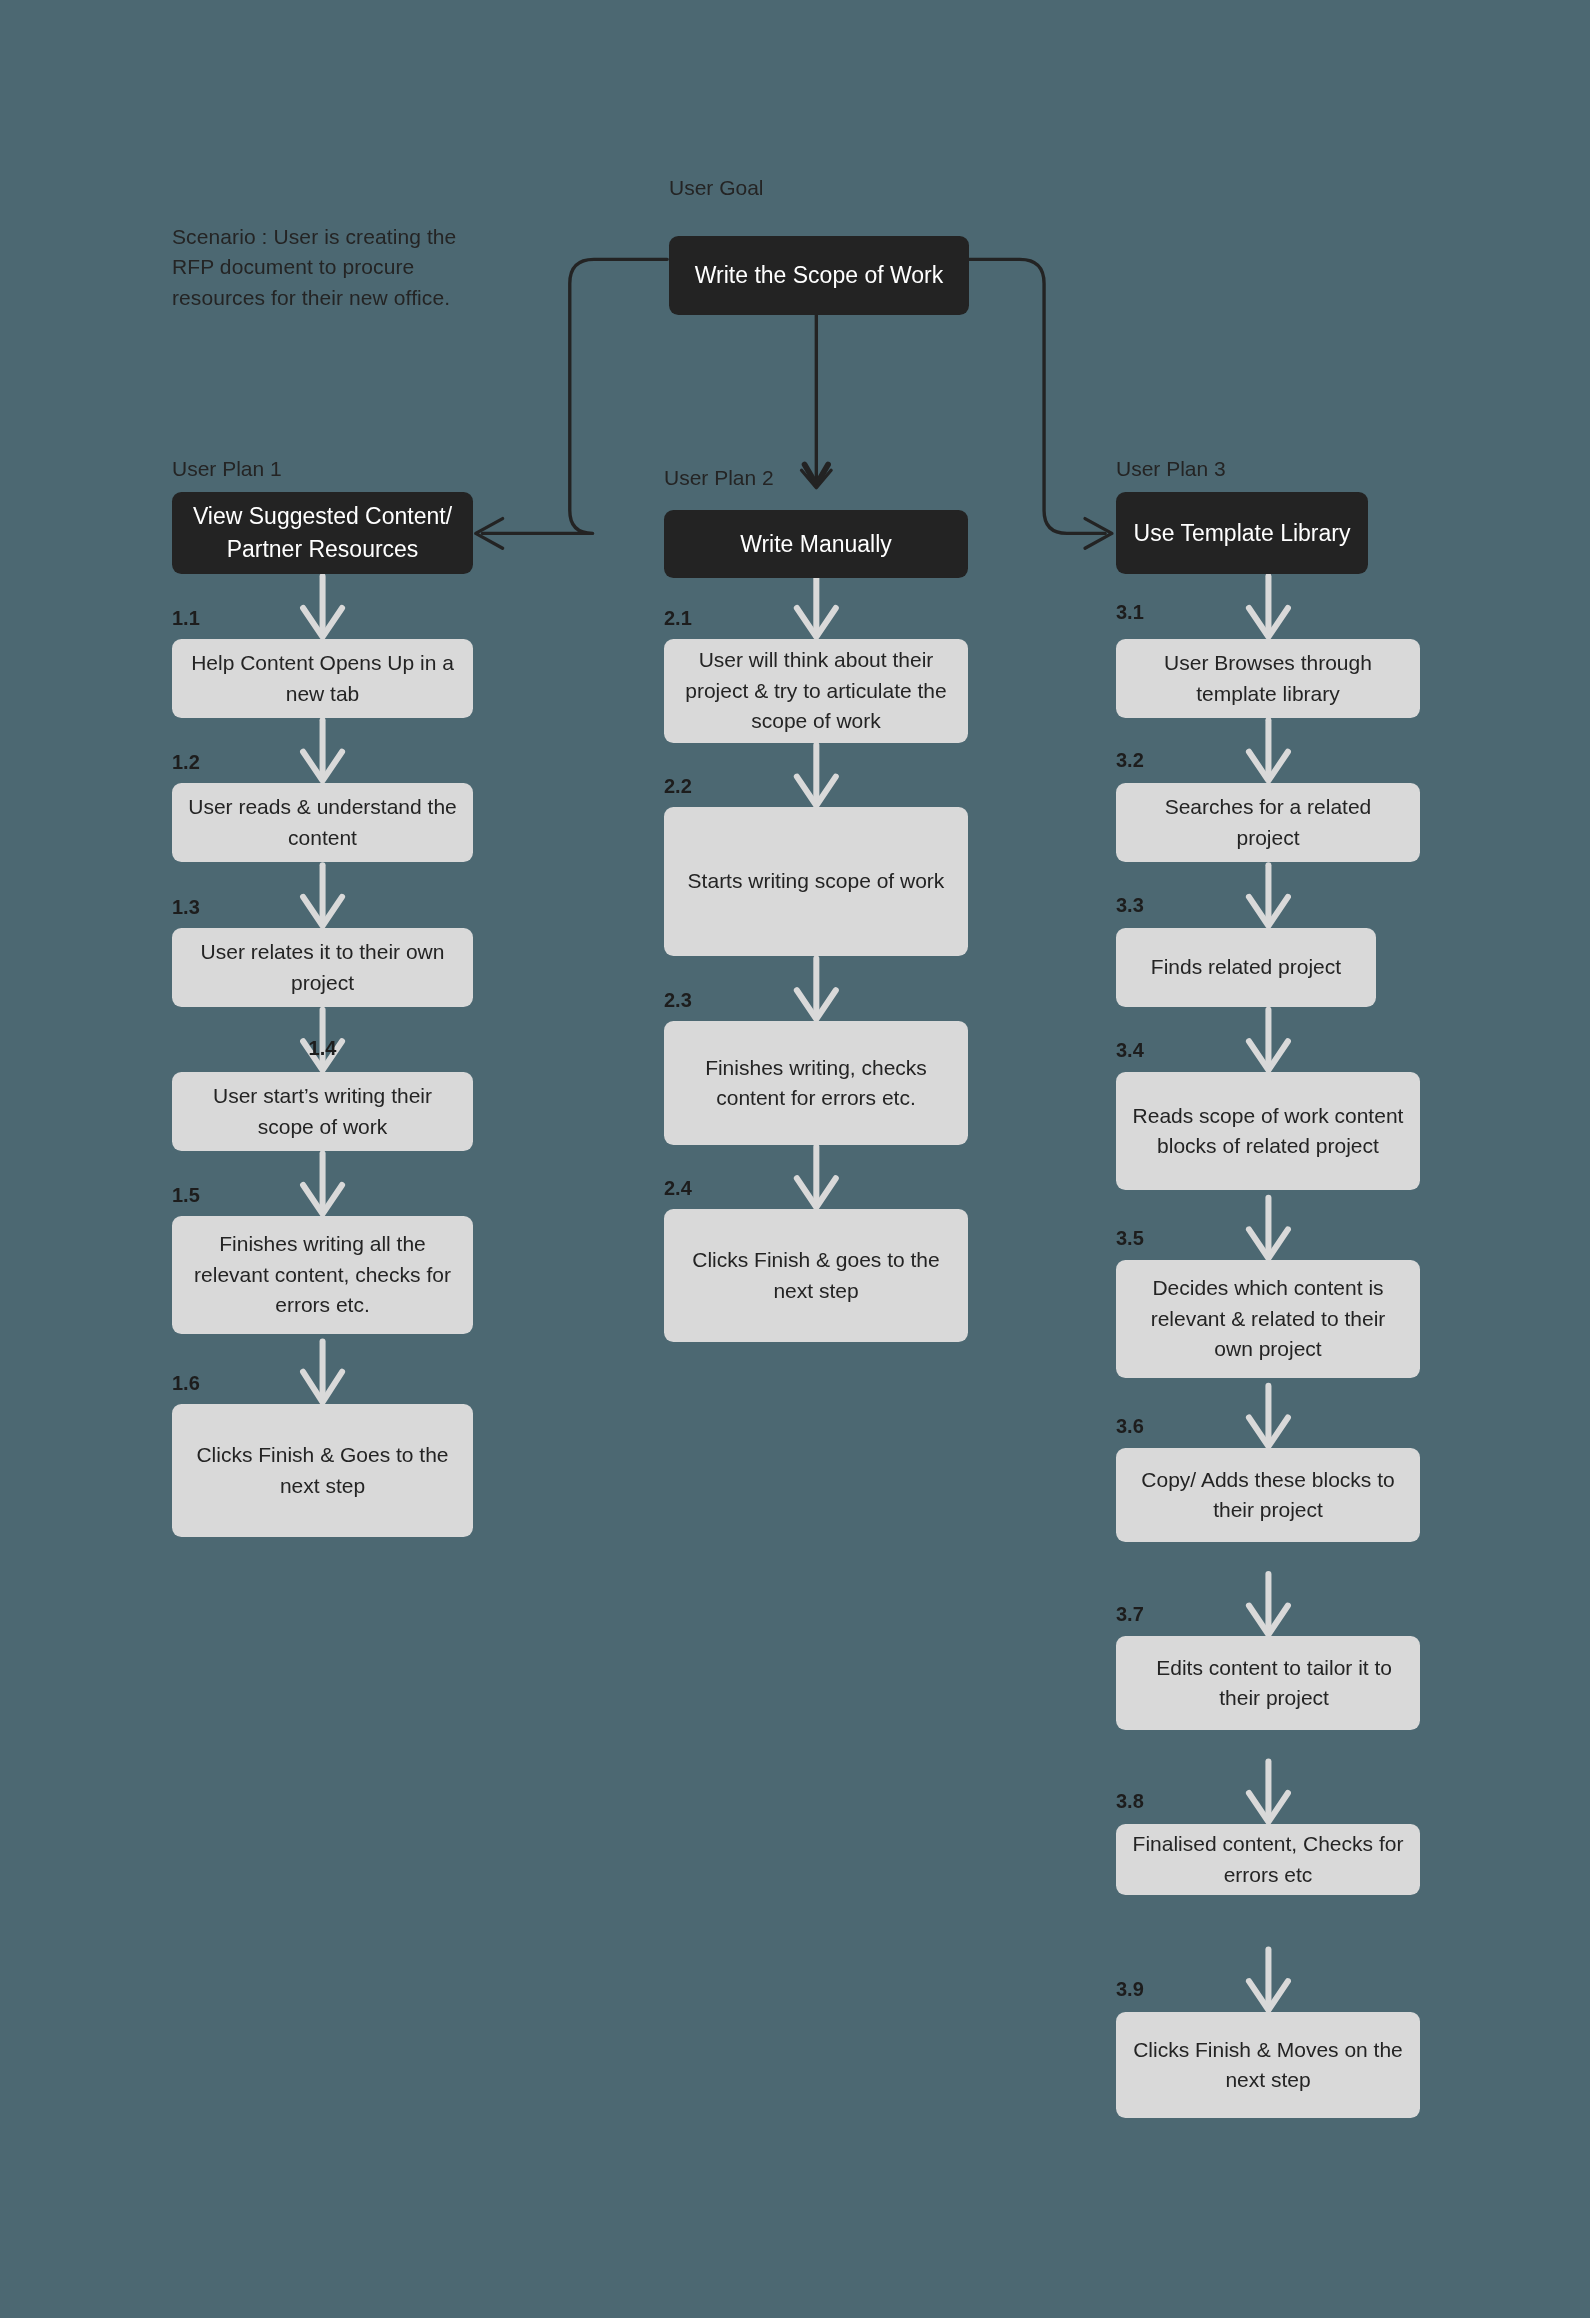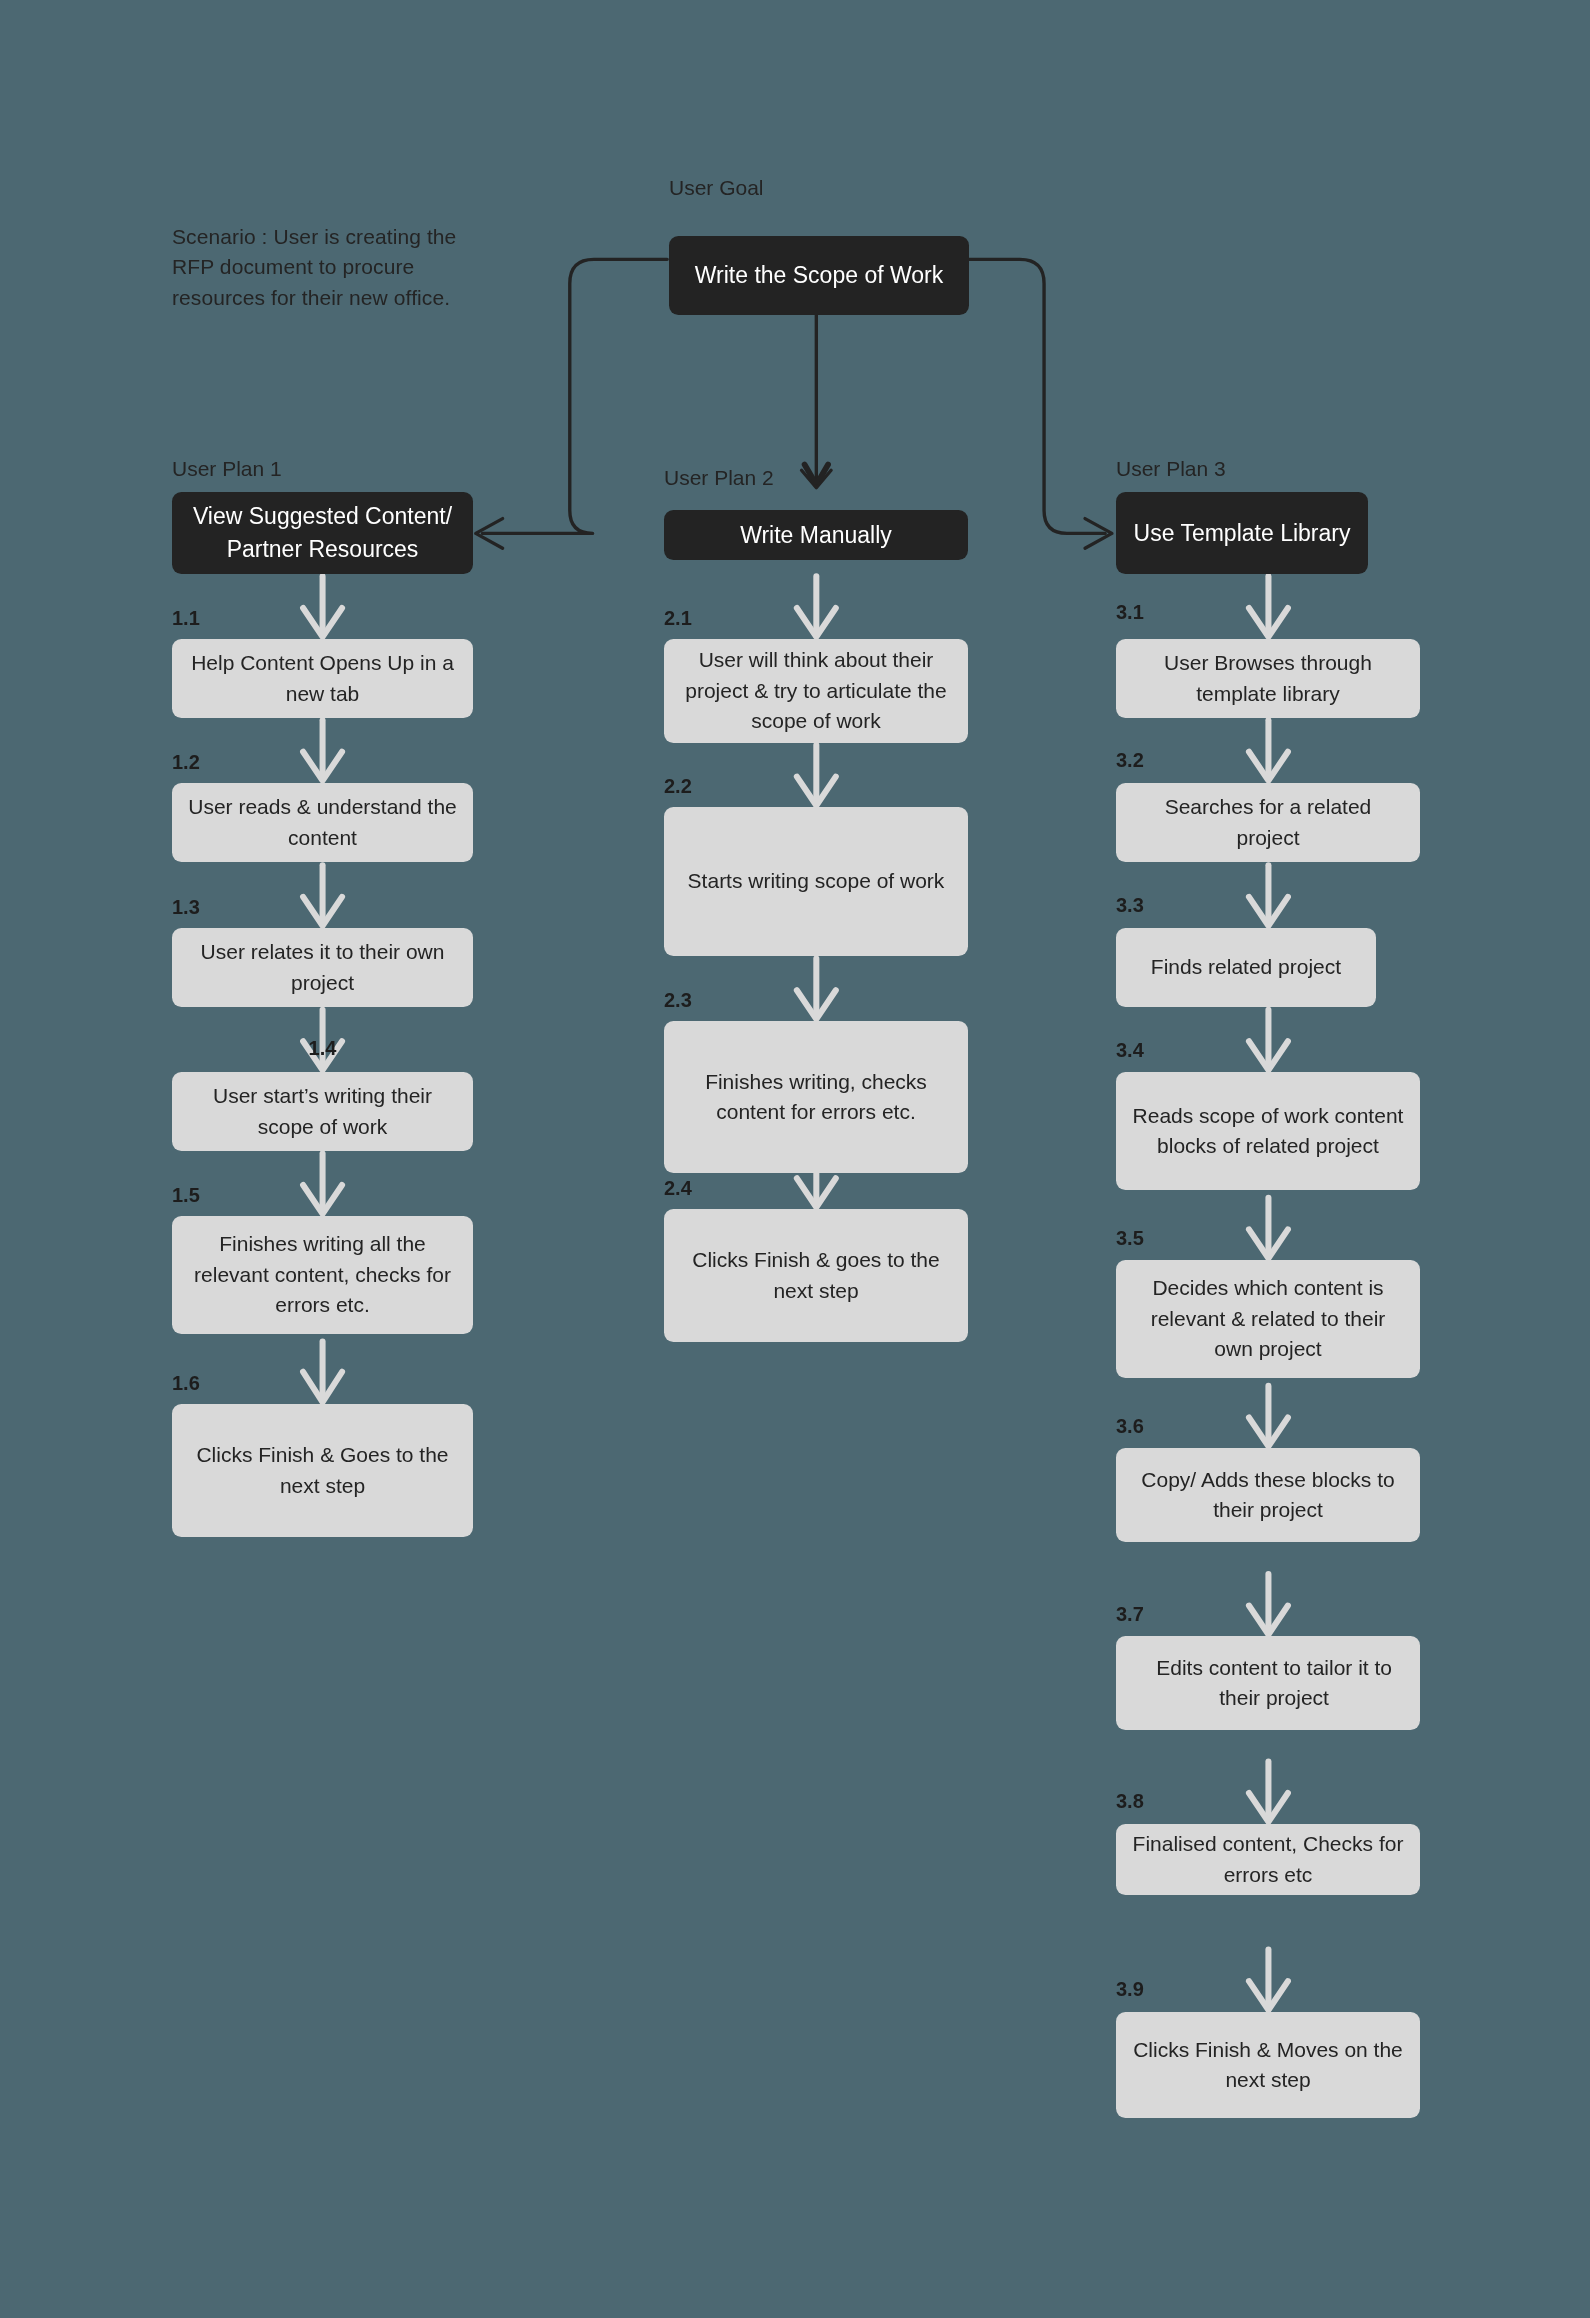--- a/index.html
+++ b/index.html
@@ -166,36 +166,36 @@
   </div>
 
   <div class="step-num" style="left:172px;top:1373px;">1.6</div>
   <div class="node light" style="left:172px;top:1404px;width:301px;height:133px;">
     <span class="txt">Clicks Finish &amp; Goes to the next step</span>
   </div>
 
   <div class="col-label" style="left:664px;top:465px;">
     <span>User Plan 2</span>
   </div>
-  <div class="node dark" style="left:664px;top:510px;width:304px;height:50px;">
+  <div class="node dark" style="left:664px;top:510px;width:304px;height:68px;">
     <span class="txt">Write Manually</span>
   </div>
 
   <div class="step-num" style="left:664px;top:608px;">2.1</div>
   <div class="node light" style="left:664px;top:639px;width:304px;height:104px;">
     <span class="txt">User will think about their project &amp; try to articulate the scope of work</span>
   </div>
 
   <div class="step-num" style="left:664px;top:776px;">2.2</div>
   <div class="node light" style="left:664px;top:807px;width:304px;height:149px;">
     <span class="txt">Starts writing scope of work</span>
   </div>
 
   <div class="step-num" style="left:664px;top:990px;">2.3</div>
-  <div class="node light" style="left:664px;top:1021px;width:304px;height:152px;">
+  <div class="node light" style="left:664px;top:1021px;width:304px;height:124px;">
     <span class="txt">Finishes writing, checks content for errors etc.</span>
   </div>
 
   <div class="step-num" style="left:664px;top:1178px;">2.4</div>
   <div class="node light" style="left:664px;top:1209px;width:304px;height:133px;">
     <span class="txt">Clicks Finish &amp; goes to the next step</span>
   </div>
 
   <div class="col-label" style="left:1116px;top:456px;">
     <span>User Plan 3</span>

